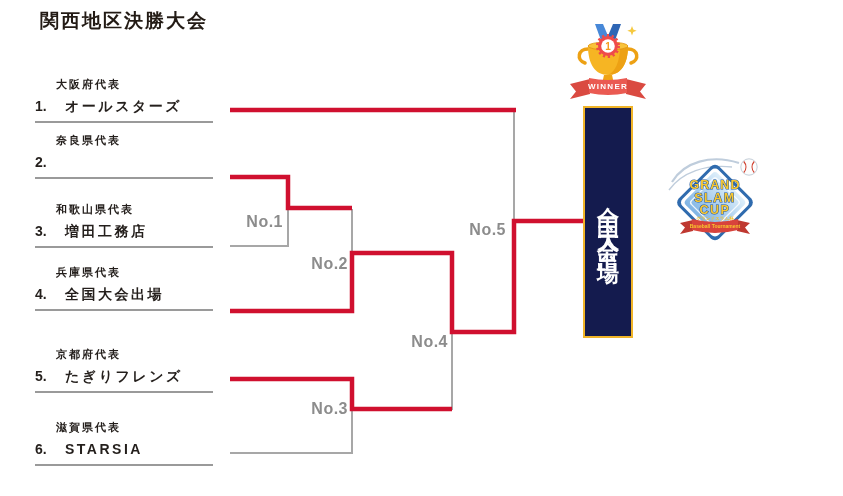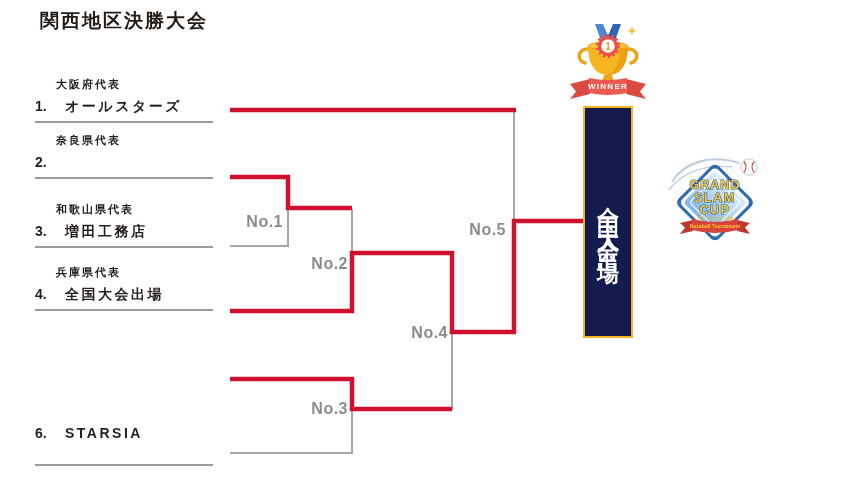--- a/index.html
+++ b/index.html
@@ -17,21 +17,21 @@
   .team .nameline{display:flex;margin-top:6px;font-size:14px;font-weight:700;letter-spacing:2.5px;line-height:18px;}
   .team .seed{width:30px;letter-spacing:0;flex:0 0 auto;}
   .t1{top:75px}.t2{top:131px}.t3{top:200px}.t4{top:263px}.t5{top:345px}.t6{top:418px}
   .match{
     position:absolute;width:52px;text-align:right;
     font-size:16px;font-weight:600;color:#8c8c8c;line-height:19px;letter-spacing:.5px;
   }
   .m1{left:231px;top:212px}
   .m2{left:296px;top:254px}
   .m3{left:296px;top:399px}
-  .m4{left:396px;top:323px}
+  .m4{left:396px;top:332px}
   .m5{left:454px;top:220px}
   .banner{
     position:absolute;left:583px;top:106px;width:50px;height:232px;box-sizing:border-box;
     background:#141b4e;border:2px solid #f0b428;
     display:flex;align-items:center;justify-content:center;
   }
   .banner-text{
     writing-mode:vertical-rl;text-orientation:upright;
     color:#ffffff;font-size:22px;font-weight:700;letter-spacing:11px;line-height:1;
   }
@@ -81,21 +81,29 @@
       <span class="name">増田工務店</span>
     </div>
   </div>
   <div class="team t4">
     <div class="region">兵庫県代表</div>
     <div class="nameline">
       <span class="seed">4.</span>
       <span class="name">全国大会出場</span>
     </div>
   </div>
+  <div class="team t5">
+    <div class="region">京都府代表</div>
+    <div class="nameline">
+      <span class="seed">5.</span>
+      <span class="name">たぎりフレンズ</span>
+    </div>
+  </div>
   <div class="team t6">
+    <div class="region">滋賀県代表</div>
     <div class="nameline">
       <span class="seed">6.</span>
       <span class="name">STARSIA</span>
     </div>
   </div>
 
   <div class="match m1">No.1</div>
   <div class="match m2">No.2</div>
   <div class="match m3">No.3</div>
   <div class="match m4">No.4</div>

